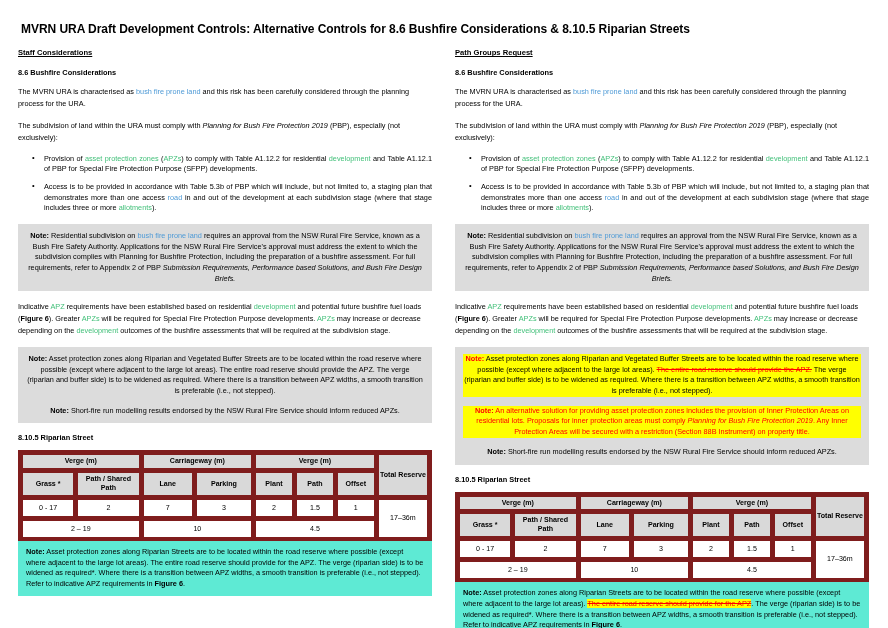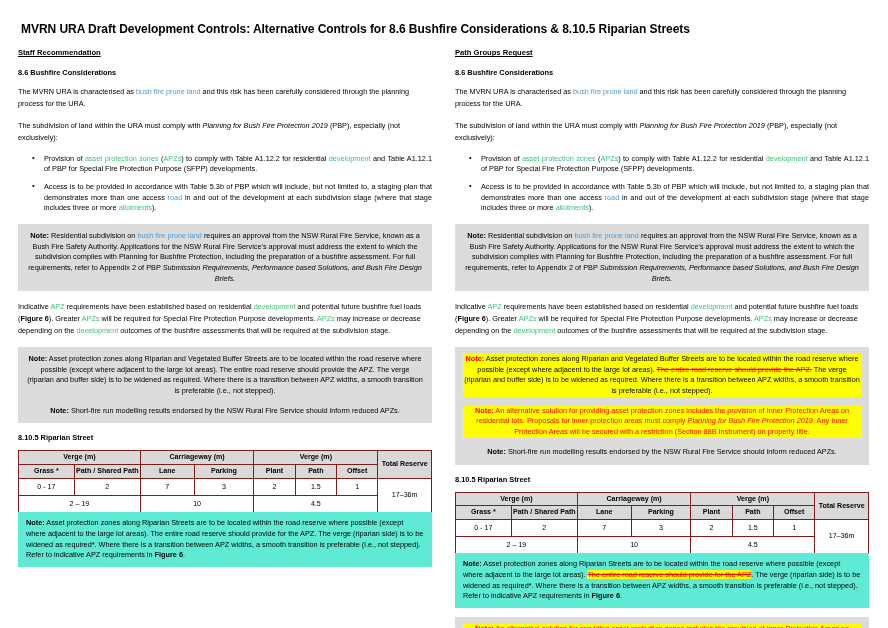--- a/index.html
+++ b/index.html
@@ -105,21 +105,21 @@
     font-weight: bold;
     margin: 4px 0 8px 0;
   }
   table.tbl {
     border-collapse: collapse;
     width: 100%;
     font-size: 7.1px;
     table-layout: fixed;
   }
   table.tbl th, table.tbl td {
-    border: 1px solid #7f1d1d;
+    border: 5px solid #7f1d1d;
     text-align: center;
     padding: 2px 1px;
     line-height: 1.25;
     vertical-align: middle;
   }
   table.tbl thead th {
     background: #d9d9d9;
     font-weight: bold;
   }
   table.tbl tbody td {
@@ -144,21 +144,21 @@
 <body>
 
 <div class="page">
 
   <div class="doc-title">MVRN URA Draft Development Controls: Alternative Controls for 8.6 Bushfire Considerations &amp; 8.10.5 Riparian Streets</div>
 
   <div class="columns">
 
     <div class="col">
 
-      <div class="col-heading">Staff Recommendation</div>
+      <div class="col-heading">Staff Considerations</div>
 
       <div class="sec-heading">8.6 Bushfire Considerations</div>
 
       <p class="body"><span>The MVRN URA is characterised as </span><span class="blu">bush fire prone land</span><span> and this risk has been carefully considered through the planning process for the URA.</span></p>
 
       <p class="body"><span>The subdivision of land within the URA must comply with </span><span class="ital">Planning for Bush Fire Protection 2019</span><span> (PBP), especially (not exclusively):</span></p>
 
       <ul class="bullets">
         <li><span>Provision of </span><span class="grn">asset protection zones</span><span> (</span><span class="grn">APZs</span><span>) to comply with Table A1.12.2 for residential </span><span class="grn">development</span><span> and Table A1.12.1 of PBP for Special Fire Protection Purpose (SFPP) developments.</span></li>
         <li><span>Access is to be provided in accordance with Table 5.3b of PBP which will include, but not limited to, a staging plan that demonstrates more than one access </span><span class="blu">road</span><span> in and out of the development at each subdivision stage (where that stage includes three or more </span><span class="grn">allotments</span><span>).</span></li>

